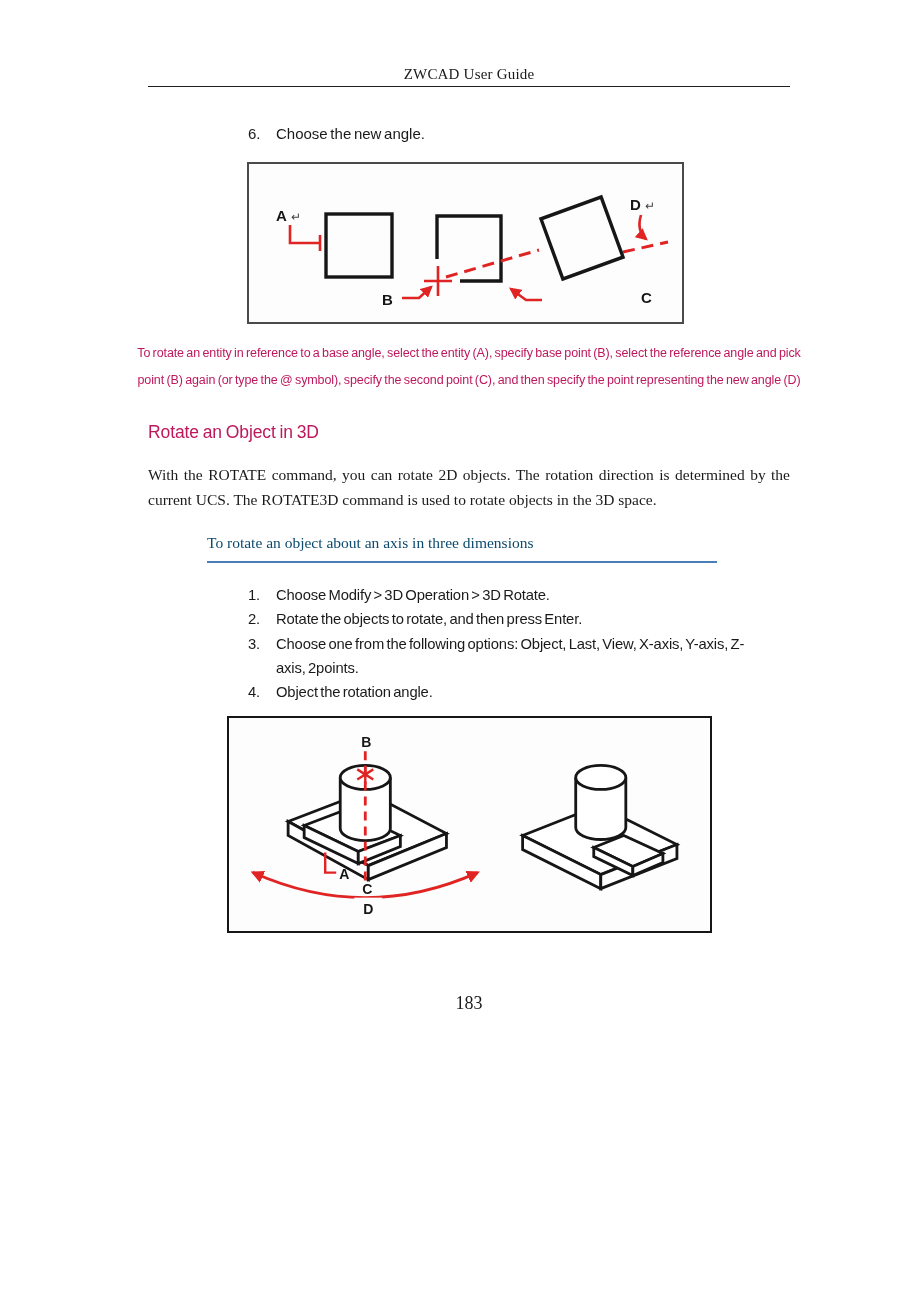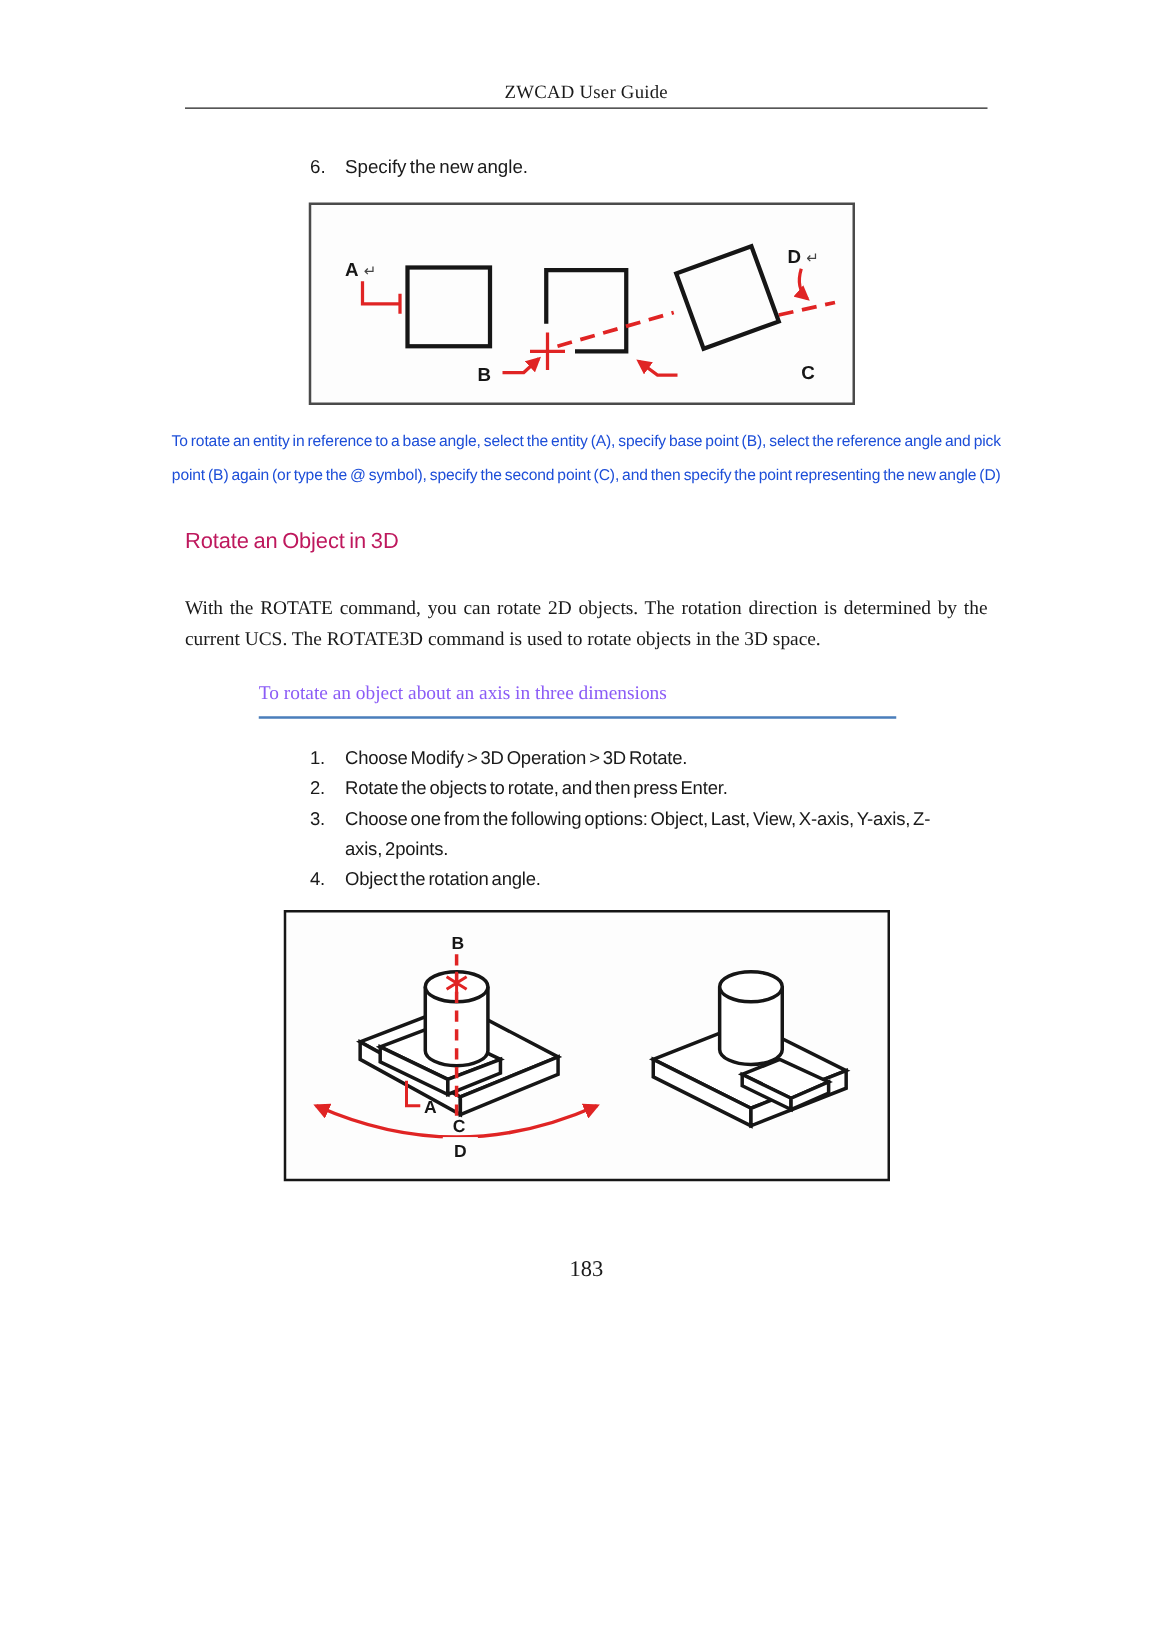--- a/index.html
+++ b/index.html
@@ -21,35 +21,35 @@
     width:437px; height:162px; box-sizing:border-box; margin:20px 0 0 99px;
     border:2px solid #4a4a4a; background:#fdfdfd;
   }
   .figure-box2 {
     width:485px; height:217px; box-sizing:border-box; margin:12px 0 0 79px;
     border:2.5px solid #161616; background:#fdfdfd;
   }
   .figure-box1 svg, .figure-box2 svg { display:block; width:100%; height:100%; }
 
   .caption {
-    font-family:"Liberation Sans", sans-serif; font-size:12.5px; color:#1d4ed8;
+    font-family:"Liberation Sans", sans-serif; font-size:12.5px; color:#be185d;
     text-align:center; width:672px; margin:16px 0 0 -15px;
     line-height:27px; word-spacing:-1px; letter-spacing:-0.1px;
   }
   .caption.c2 { line-height:24px; margin-top:16px; }
 
   .h2 { font-family:"Liberation Sans", sans-serif; font-size:17.5px; font-weight:400;
         margin-top:28px; letter-spacing:-0.1px; word-spacing:-1px; color:#be185d; }
 
   .para { font-family:"Liberation Serif", serif; font-size:15.5px; line-height:24.5px;
-          text-align:justify; margin-top:32px; }
+          text-align:justify; margin-top:20px; }
   .para + .para { margin-top:24px; }
 
   .subheading {
-    font-family:"Liberation Serif", serif; font-size:15.5px; color:#8b5cf6;
+    font-family:"Liberation Serif", serif; font-size:15.5px; color:#0c4a6e;
     margin:22px 0 0 59px; width:510px; box-sizing:border-box;
     padding-bottom:9px; border-bottom:2px solid #4a7ebb;
   }
 
   .steps { margin:20px 0 0 100px; font-family:"Liberation Sans", sans-serif;
            font-size:14.8px; line-height:24.3px; word-spacing:-1.6px; letter-spacing:-0.15px; }
   .steps .row { display:flex; }
   .steps .num { width:28px; flex-shrink:0; }
   .steps .txt { width:490px; }
 
@@ -61,21 +61,21 @@
 </head>
 <body>
 
 <div class="page">
 
   <div class="header-title">ZWCAD User Guide</div>
   <hr class="header-rule">
 
   <div class="step6">
     <span class="num">6.</span>
-    <span>Specify the new angle.</span>
+    <span>Choose the new angle.</span>
   </div>
 
   <div class="figure-box1">
     <svg viewBox="0 0 433 158">
       <defs>
         <marker id="arr" viewBox="0 0 10 10" refX="8" refY="5" markerWidth="12" markerHeight="12" orient="auto-start-reverse" markerUnits="userSpaceOnUse">
           <path d="M0,0 L10,5 L0,10 z" fill="#e02424"></path>
         </marker>
       </defs>
 

